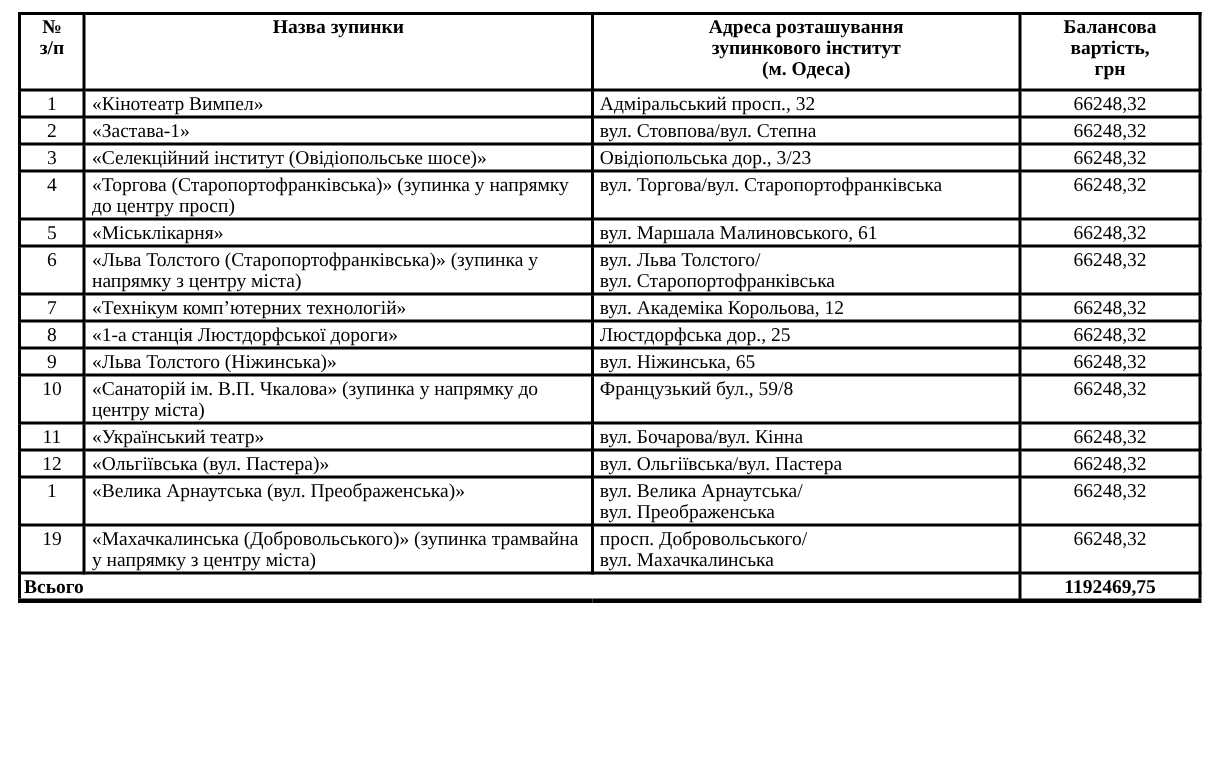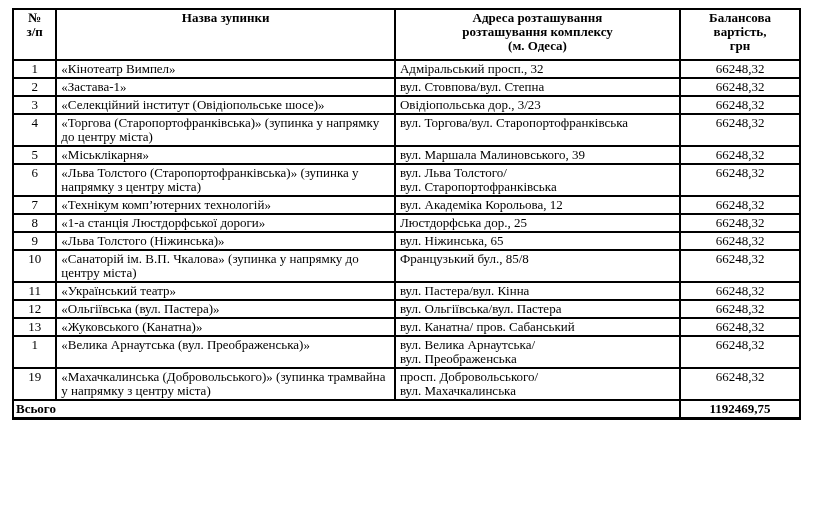--- a/index.html
+++ b/index.html
@@ -69,21 +69,21 @@
       <col class="col-name">
       <col class="col-addr">
       <col class="col-val">
     </colgroup>
     <thead>
       <tr>
         <th>№
 з/п</th>
         <th>Назва зупинки</th>
         <th>Адреса розташування
-розташування комплексу
+зупинкового інститут
 (м. Одеса)</th>
         <th>Балансова
 вартість,
 грн</th>
       </tr>
     </thead>
     <tbody id="rows-host">
   <tr>
     <td class="cell-num">1</td>
     <td class="cell-name">«Кінотеатр Вимпел»</td>
@@ -100,29 +100,29 @@
 
   <tr>
     <td class="cell-num">3</td>
     <td class="cell-name">«Селекційний інститут (Овідіопольське шосе)»</td>
     <td class="cell-addr">Овідіопольська дор., 3/23</td>
     <td class="cell-val">66248,32</td>
   </tr>
 
   <tr>
     <td class="cell-num">4</td>
-    <td class="cell-name">«Торгова (Старопортофранківська)» (зупинка у напрямку до центру міста)</td>
+    <td class="cell-name">«Торгова (Старопортофранківська)» (зупинка у напрямку до центру просп)</td>
     <td class="cell-addr">вул. Торгова/вул. Старопортофранківська</td>
     <td class="cell-val">66248,32</td>
   </tr>
 
   <tr>
     <td class="cell-num">5</td>
     <td class="cell-name">«Міськлікарня»</td>
-    <td class="cell-addr">вул. Маршала Малиновського, 39</td>
+    <td class="cell-addr">вул. Маршала Малиновського, 61</td>
     <td class="cell-val">66248,32</td>
   </tr>
 
   <tr>
     <td class="cell-num">6</td>
     <td class="cell-name">«Льва Толстого (Старопортофранківська)» (зупинка у напрямку з центру міста)</td>
     <td class="cell-addr">вул. Льва Толстого/
 вул. Старопортофранківська</td>
     <td class="cell-val">66248,32</td>
   </tr>
@@ -144,44 +144,38 @@
   <tr>
     <td class="cell-num">9</td>
     <td class="cell-name">«Льва Толстого (Ніжинська)»</td>
     <td class="cell-addr">вул. Ніжинська, 65</td>
     <td class="cell-val">66248,32</td>
   </tr>
 
   <tr>
     <td class="cell-num">10</td>
     <td class="cell-name">«Санаторій ім. В.П. Чкалова» (зупинка у напрямку до центру міста)</td>
-    <td class="cell-addr">Французький бул., 85/8</td>
+    <td class="cell-addr">Французький бул., 59/8</td>
     <td class="cell-val">66248,32</td>
   </tr>
 
   <tr>
     <td class="cell-num">11</td>
     <td class="cell-name">«Український театр»</td>
-    <td class="cell-addr">вул. Пастера/вул. Кінна</td>
+    <td class="cell-addr">вул. Бочарова/вул. Кінна</td>
     <td class="cell-val">66248,32</td>
   </tr>
 
   <tr>
     <td class="cell-num">12</td>
     <td class="cell-name">«Ольгіївська (вул. Пастера)»</td>
     <td class="cell-addr">вул. Ольгіївська/вул. Пастера</td>
     <td class="cell-val">66248,32</td>
   </tr>
 
-  <tr>
-    <td class="cell-num">13</td>
-    <td class="cell-name">«Жуковського (Канатна)»</td>
-    <td class="cell-addr">вул. Канатна/ пров. Сабанський</td>
-    <td class="cell-val">66248,32</td>
-  </tr>
 
   <tr>
     <td class="cell-num">1</td>
     <td class="cell-name">«Велика Арнаутська (вул. Преображенська)»</td>
     <td class="cell-addr">вул. Велика Арнаутська/
 вул. Преображенська</td>
     <td class="cell-val">66248,32</td>
   </tr>
 
 

